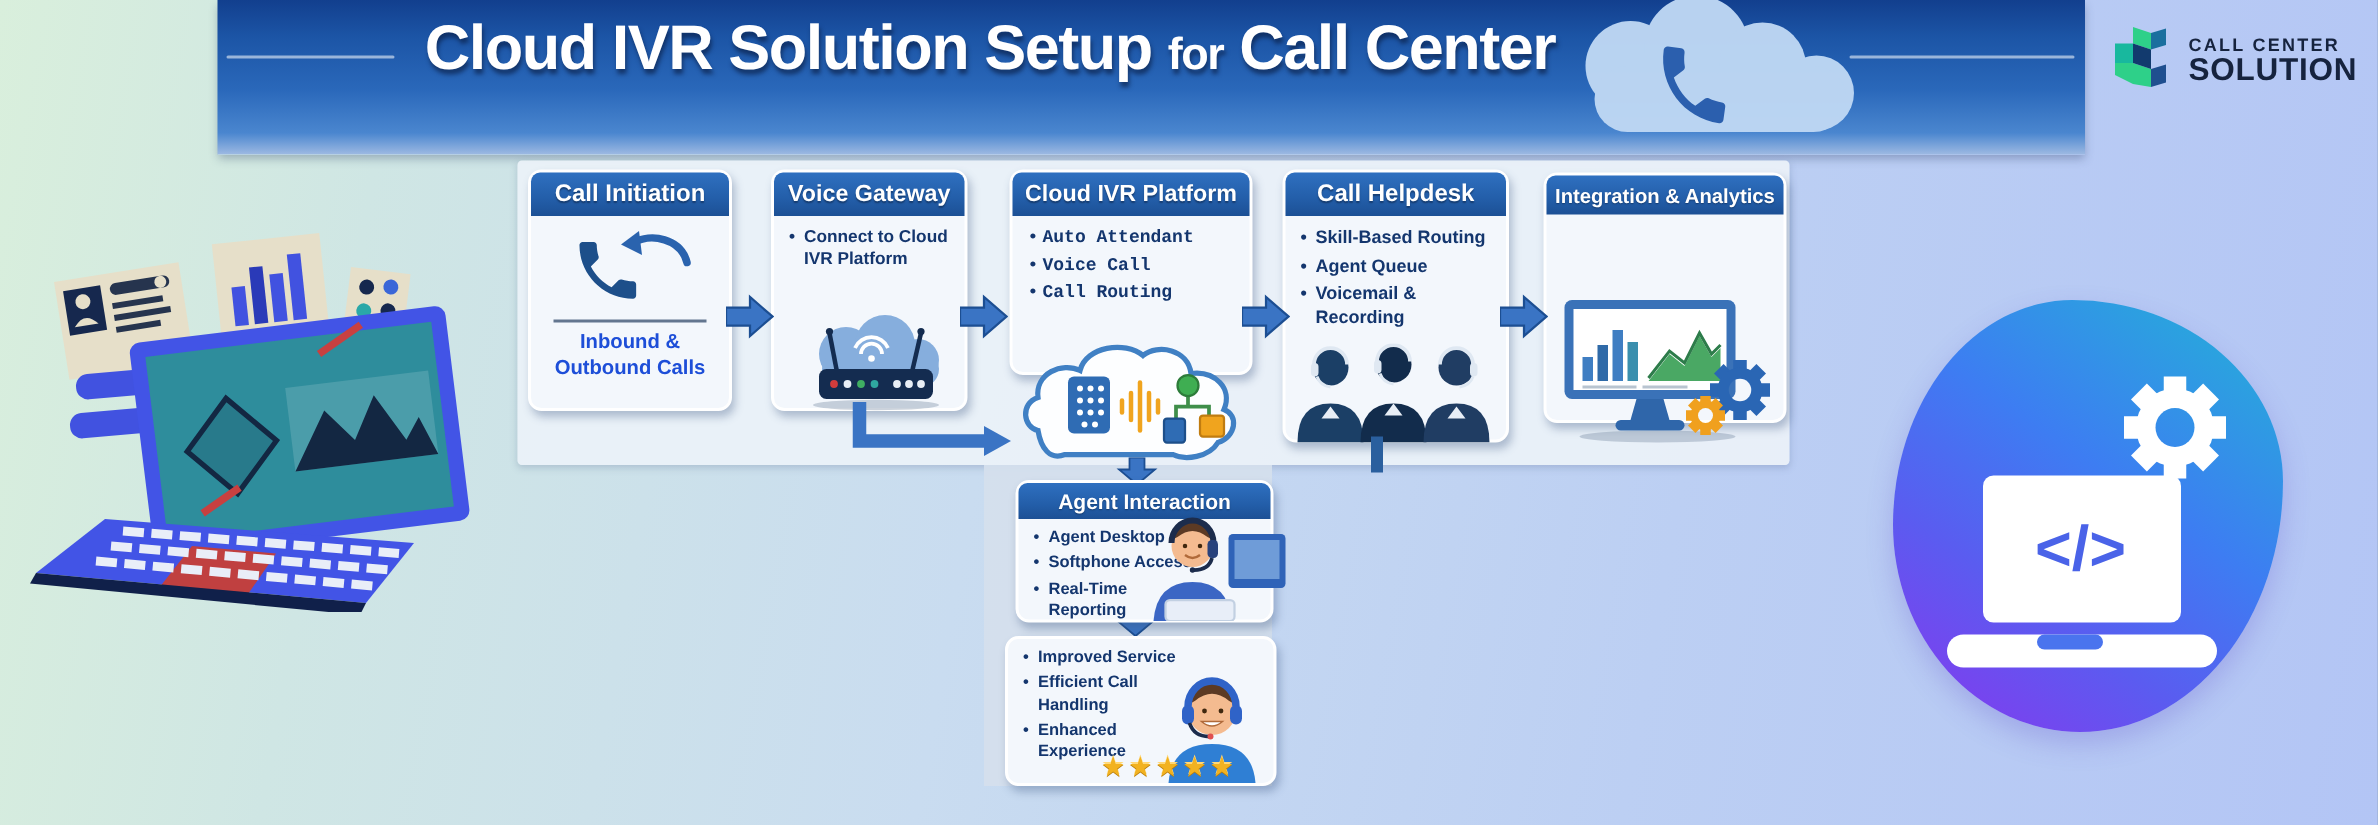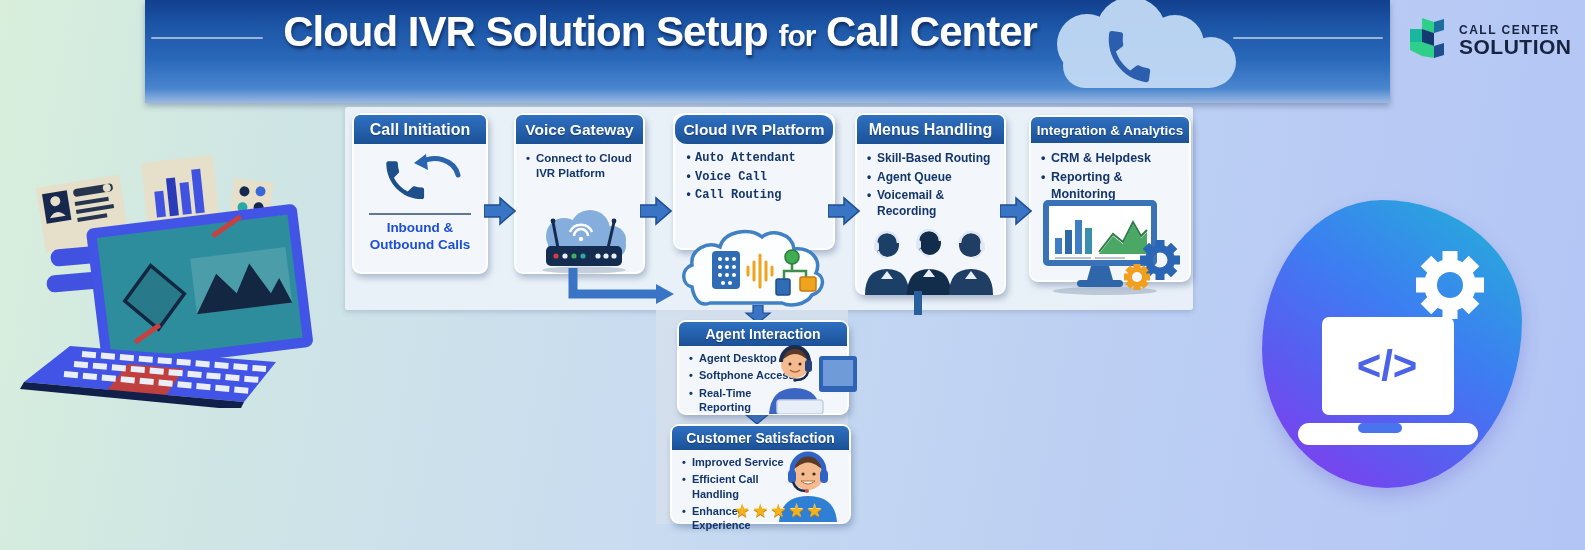--- a/index.html
+++ b/index.html
@@ -195,21 +195,21 @@
       <circle cx="52" cy="52" r="2.6" fill="#3fae62"></circle>
         <circle cx="61" cy="52" r="2.6" fill="#2fa8a0"></circle>
       <circle cx="76" cy="52" r="2.6" fill="#e8eef6"></circle>
         <circle cx="84" cy="52" r="2.6" fill="#e8eef6"></circle>
         <circle cx="92" cy="52" r="2.6" fill="#e8eef6"></circle>
       <ellipse cx="62" cy="66" rx="42" ry="3.5" fill="rgba(110,130,155,.35)"></ellipse>
     </svg>
   </div>
 
   <div class="card" style="left:673px;top:113px;width:158px;height:133px;">
-    <div class="card-h" style="font-size:15.5px;border-radius:12px;">Cloud IVR Platform</div>
+    <div class="card-h" style="font-size:15.5px;">Cloud IVR Platform</div>
     <div class="bullets" style="font-size:12px;font-family:Liberation Mono, monospace;">
       <div class="b-item">Auto Attendant</div>
       <div class="b-item">Voice Call</div>
       <div class="b-item">Call Routing</div>
     </div>
   </div>
   <svg class="abs" style="left:670px;top:225px;" width="162" height="88" viewBox="0 0 162 88">
     <path d="M22,62 C12,60 10,44 22,40 C20,24 38,16 50,22 C54,6 80,2 92,12 C102,4 122,8 124,24 C140,22 152,34 146,48 C156,52 154,66 142,70 C136,80 120,82 112,78 L40,78 C30,82 24,74 22,62 Z" fill="#fdfeff" stroke="#4080c4" stroke-width="3.5"></path>
     <g>
       <rect x="42" y="26" width="28" height="38" rx="4" fill="#2f6cb4"></rect>
@@ -236,21 +236,21 @@
     </g>
     <g>
       <path d="M122,36 v10 h-8 v8 M122,46 h14 v6" fill="none" stroke="#3f8e4a" stroke-width="2.5"></path>
       <circle cx="122" cy="32" r="7" fill="#3fae52" stroke="#2d7c3a" stroke-width="1.5"></circle>
       <rect x="106" y="54" width="14" height="16" rx="2" fill="#2f6cb4" stroke="#1d4f8a" stroke-width="1.5"></rect>
       <rect x="130" y="52" width="16" height="14" rx="2" fill="#f0a41e" stroke="#c07c10" stroke-width="1.5"></rect>
     </g>
   </svg>
 
   <div class="card" style="left:855px;top:113px;width:147px;height:178px;">
-    <div class="card-h" style="font-size:16px;">Menus Handling</div>
+    <div class="card-h" style="font-size:16px;">Call Helpdesk</div>
     <div class="bullets" style="font-size:12px;">
       <div class="b-item">Skill-Based Routing</div>
       <div class="b-item">Agent Queue</div>
       <div class="b-item">Voicemail &amp; Recording</div>
     </div>
     <svg class="abs" style="left:2px;bottom:-2px;" width="140" height="66" viewBox="0 0 140 66">
       <g>
         <circle cx="28" cy="16" r="12" fill="#1b3f66"></circle>
         <path d="M6,66 q0,-26 22,-26 q22,0 22,26 z" fill="#1b3f66"></path>
         <polygon points="28,42 22,50 34,50" fill="#e8eef6"></polygon>
@@ -272,24 +272,20 @@
         <polygon points="112,42 106,50 118,50" fill="#e8eef6"></polygon>
         <path d="M101,14 a11,11 0 0 1 22,0" fill="none" stroke="#dfe8f2" stroke-width="2.5"></path>
         <rect x="121" y="13" width="5" height="9" rx="2.5" fill="#dfe8f2"></rect>
         <path d="M123,22 q-2,6 -9,7" fill="none" stroke="#dfe8f2" stroke-width="2"></path>
       </g>
     </svg>
   </div>
 
   <div class="card" style="left:1029px;top:115px;width:158px;height:163px;">
     <div class="card-h" style="font-size:13.5px;">Integration &amp; Analytics</div>
-    <div class="bullets" style="font-size:12.5px;">
-      <div class="b-item">CRM &amp; Helpdesk</div>
-      <div class="b-item">Reporting &amp; Monitoring</div>
-    </div>
     <svg class="abs" style="left:2px;bottom:-16px;" width="152" height="98" viewBox="0 0 152 98">
       <defs>
         <mask id="gearB">
             <rect x="0" y="0" width="152" height="98" fill="#fff"></rect>
             <circle cx="127" cy="62" r="7.5" fill="#000"></circle>
           </mask>
         <mask id="gearO">
             <rect x="0" y="0" width="152" height="98" fill="#fff"></rect>
             <circle cx="104" cy="79" r="5" fill="#000"></circle>
           </mask>
@@ -372,21 +368,20 @@
       <path d="M45,34 q-2,8 -12,8" fill="none" stroke="#1c2c4c" stroke-width="2.5"></path>
       <circle cx="32" cy="42" r="1.8" fill="#1c2c4c"></circle>
       <circle cx="27" cy="26" r="1.5" fill="#40280f"></circle>
         <circle cx="37" cy="26" r="1.5" fill="#40280f"></circle>
       <path d="M27,32 q5,4 10,0" fill="none" stroke="#b06a3a" stroke-width="1.5"></path>
       <rect x="14" y="62" width="46" height="14" rx="3" fill="#e8eef8" stroke="#c2d0e2" stroke-width="1.5"></rect>
     </svg>
   </div>
 
   <div class="card" style="left:670px;top:424px;width:177px;height:96px;">
-    <div class="card-h" style="font-size:14px;padding:4px 2px;">Customer Satisfaction</div>
     <div class="bullets" style="font-size:11px;padding-top:5px;width:122px;">
       <div class="b-item">Improved Service</div>
       <div class="b-item">Efficient Call Handling</div>
       <div class="b-item">Enhanced Experience</div>
     </div>
     <svg class="abs" style="right:-2px;top:22px;" width="86" height="74" viewBox="0 0 86 74">
       <path d="M14,74 q2,-26 29,-26 q27,0 29,26 z" fill="#2f7fd4"></path>
       <circle cx="43" cy="26" r="16" fill="#f4bb90"></circle>
       <path d="M27,22 a16,16 0 0 1 32,0 l-5,-3 q-11,-9 -22,0 z" fill="#5c3a24"></path>
       <path d="M27,23 a16,17 0 0 1 32,0" fill="none" stroke="#2f63c8" stroke-width="5"></path>

